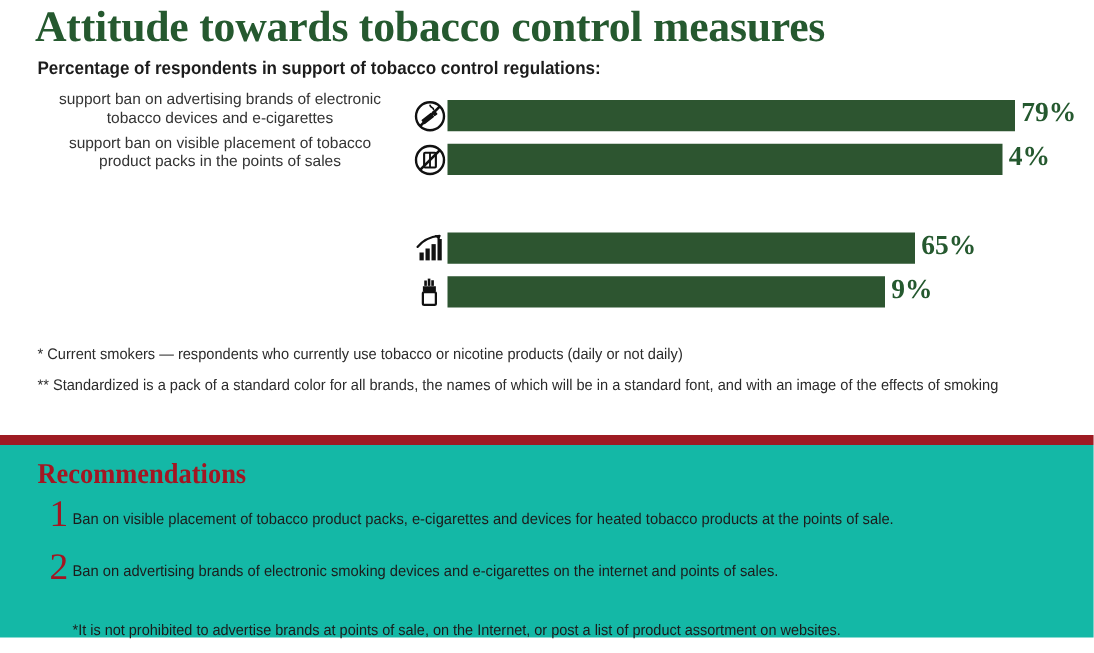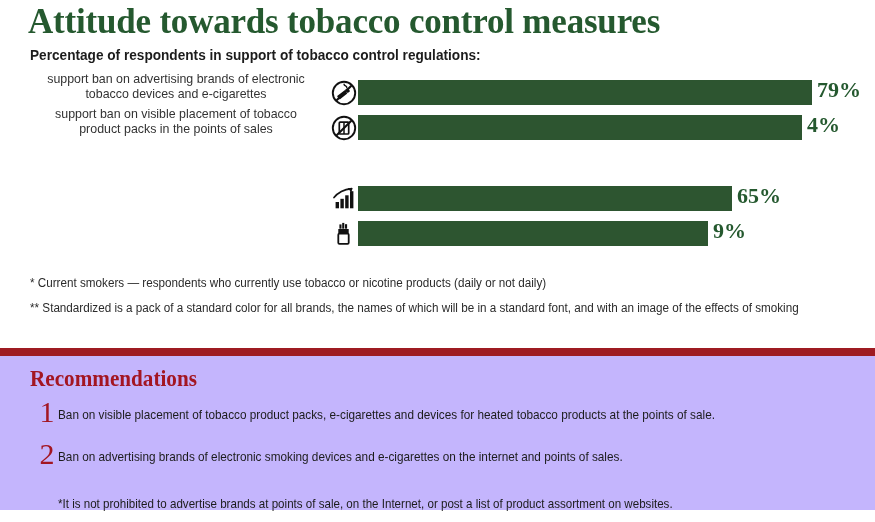--- a/index.html
+++ b/index.html
@@ -136,21 +136,21 @@
     background: #9e1b22;
   }
 
   
   #recommendations-panel {
     position: absolute;
     left: 0;
     top: 356px;
     width: 875px;
     height: 154px;
-    background: #c4b5fd;
+    background: #14b8a6;
   }
 
   #recommendations-heading {
     position: absolute;
     left: 30px;
     top: 10px;
     font-family: "Liberation Serif", "DejaVu Serif", serif;
     font-size: 23px;
     font-weight: 700;
     color: #a31622;

